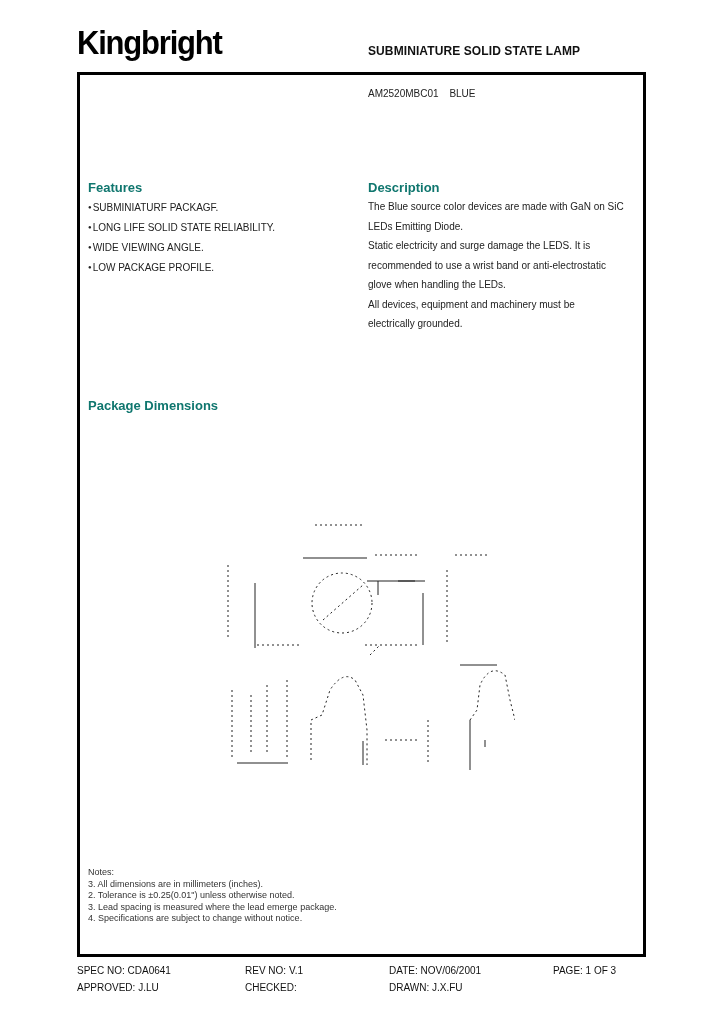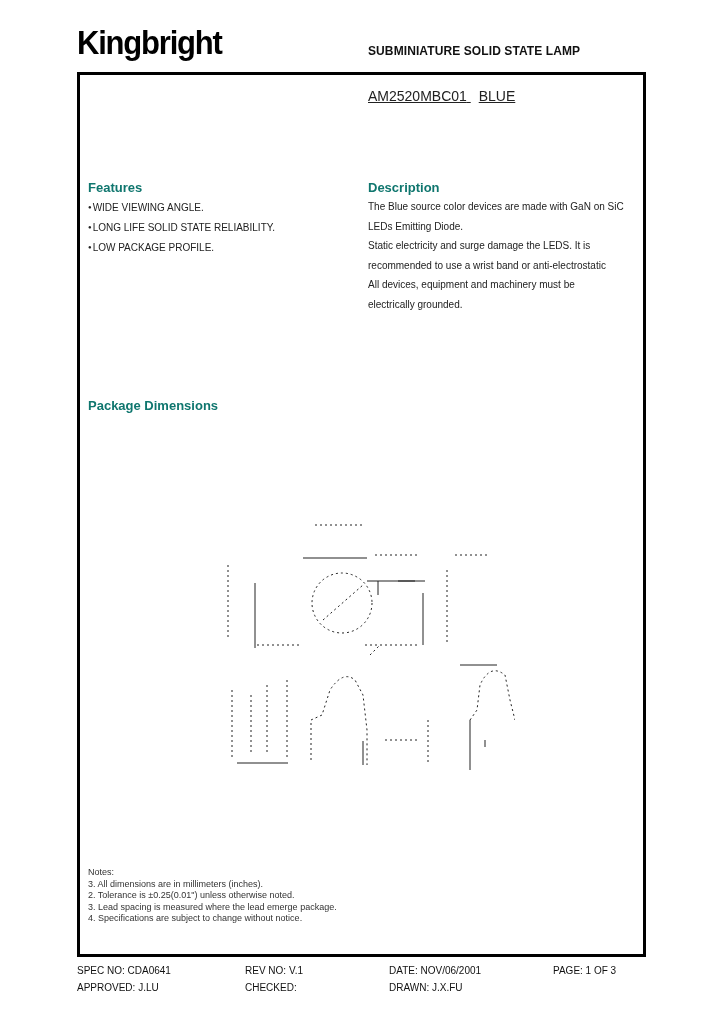--- a/index.html
+++ b/index.html
@@ -3,21 +3,21 @@
   <meta charset="utf-8">
   <style>
     html, body { margin: 0; padding: 0; background: #ffffff; }
     body { width: 720px; height: 1012px; position: relative; overflow: hidden;
            font-family: "Liberation Sans", sans-serif; color: #111; }
     .logo { position: absolute; left: 77px; top: 24px; font-size: 31px; font-weight: bold;
             letter-spacing: -1.2px; color: #000; transform: scaleY(1.08); transform-origin: left top; }
     .doc-title { position: absolute; left: 368px; top: 44px; font-size: 12px; font-weight: bold; letter-spacing: 0.1px; }
     .frame { position: absolute; left: 77px; top: 72px; width: 563px; height: 879px;
              border: 3px solid #000; box-sizing: content-box; }
-    .part { position: absolute; left: 368px; top: 88px; font-size: 14px; color: #222; text-decoration: underline; }
+    .part { position: absolute; left: 368px; top: 88px; font-size: 10px; color: #222; }
     .part span + span { margin-left: 8px; }
     .section-h { position: absolute; font-size: 13px; font-weight: bold; color: #0f766e; }
     .feat-list { position: absolute; left: 88px; top: 200px; margin: 0; padding: 0; list-style: none; font-size: 10px; color: #222; }
     .feat-list li { height: 20px; line-height: 14px; }
     .feat-list li::before { content: "\25CF"; font-size: 6px; vertical-align: 2px; margin-right: 1px; }
     .desc { position: absolute; left: 368px; top: 200px; width: 270px; font-size: 10px; color: #222; }
     .desc div { height: 19.5px; line-height: 14px; white-space: nowrap; }
     .drawing { position: absolute; left: 215px; top: 515px; }
     .notes { position: absolute; left: 88px; top: 867px; font-size: 9px; color: #333; line-height: 11.5px; }
     .footer { position: absolute; font-size: 10px; font-weight: normal; color: #111; white-space: nowrap; }
@@ -30,31 +30,33 @@
 
 <div class="frame"></div>
 
 <div class="part">
   <span>AM2520MBC01</span>
   <span>BLUE</span>
 </div>
 
 <div class="section-h" style="left:88px; top:180px;">Features</div>
 <ul class="feat-list">
+  <li>SUBMINIATURF PACKAGF.</li>
+  <li>LONG LIFE SOLID STATE RELIABILITY.</li>
   <li>WIDE VIEWING ANGLE.</li>
-  <li>LONG LIFE SOLID STATE RELIABILITY.</li>
   <li>LOW PACKAGE PROFILE.</li>
 </ul>
 
 <div class="section-h" style="left:368px; top:180px;">Description</div>
 <div class="desc">
   <div>The Blue source color devices are made with GaN on SiC</div>
   <div>LEDs Emitting Diode.</div>
   <div>Static electricity and surge damage the LEDS. It is</div>
   <div>recommended to use a wrist band or anti-electrostatic</div>
+  <div>glove when handling the LEDs.</div>
   <div>All devices, equipment and machinery  must be</div>
   <div>electrically  grounded.</div>
 </div>
 
 <div class="section-h" style="left:88px; top:398px;">Package Dimensions</div>
 
 <svg class="drawing" width="300" height="260" viewBox="0 0 300 260">
   <g stroke="#222" stroke-width="1" fill="none" stroke-dasharray="2 3">
 
     <line x1="88" y1="43" x2="152" y2="43" stroke-dasharray="none" stroke-width="1.2"></line>

